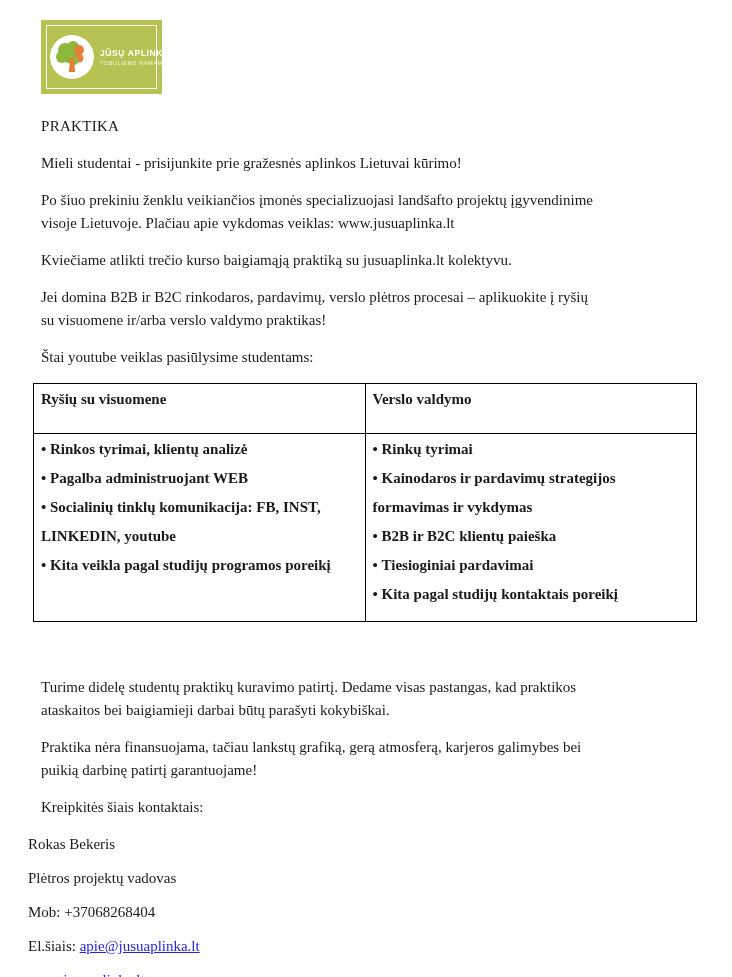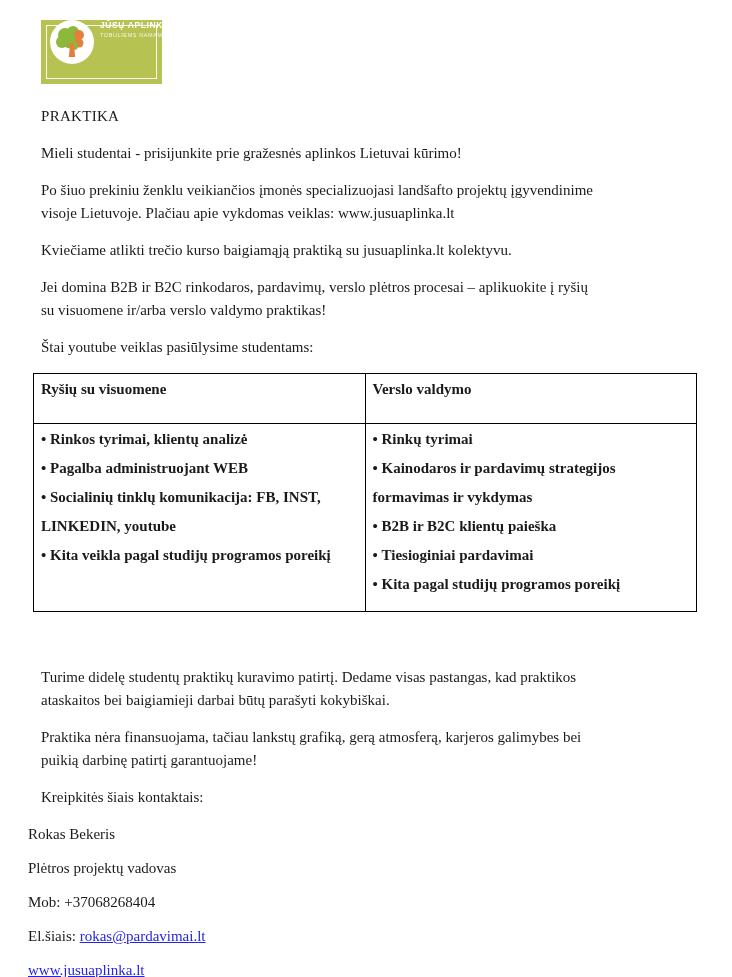--- a/index.html
+++ b/index.html
@@ -10,23 +10,23 @@
     font-family:"Liberation Serif","DejaVu Serif",serif;
     color:var(--text-color,#1a1a1a);
     font-size:15px;
     overflow:hidden;
   }
 
   
   .logo {
     position:relative;
     margin:20px 0 0 41px;
-    width:121px; height:64px;
+    width:121px; height:74px;
     background:var(--logo-bg,#b6c353);
-    display:flex; align-items:flex-start;
+    display:flex; align-items:center;
   }
   .logo-border {
     position:absolute; inset:5px;
     border:1px solid rgba(255,255,255,0.92);
     pointer-events:none;
   }
   .logo-circle { width:44px; height:44px; margin-left:9px; flex:none; }
   .logo-circle svg { display:block; }
   .logo-text { margin-left:6px; }
   .logo-title {
@@ -126,30 +126,30 @@
           <div class="ti">Rinkos tyrimai, klientų analizė</div>
           <div class="ti">Pagalba administruojant WEB</div>
           <div class="ti">Socialinių tinklų komunikacija: FB, INST,<br>LINKEDIN, youtube</div>
           <div class="ti">Kita veikla pagal studijų programos poreikį</div>
         </td>
         <td>
           <div class="ti">Rinkų tyrimai</div>
           <div class="ti">Kainodaros ir pardavimų strategijos<br>formavimas ir vykdymas</div>
           <div class="ti">B2B ir B2C klientų paieška</div>
           <div class="ti">Tiesioginiai pardavimai</div>
-          <div class="ti">Kita pagal studijų programos poreikį</div>
+          <div class="ti">Kita pagal studijų kontaktais poreikį</div>
         </td>
       </tr>
     </tbody>
   </table>
 
   <p class="para after-table">Turime didelę studentų praktikų kuravimo patirtį. Dedame visas pastangas, kad praktikos<br>ataskaitos bei baigiamieji darbai būtų parašyti kokybiškai.</p>
   <p class="para">Praktika nėra finansuojama, tačiau lankstų grafiką, gerą atmosferą, karjeros galimybes bei<br>puikią darbinę patirtį garantuojame!</p>
 
   <p class="para">Kreipkitės šiais kontaktais:</p>
 
   <p class="contact">Rokas Bekeris</p>
   <p class="contact">Plėtros projektų vadovas</p>
   <p class="contact">Mob: +37068268404</p>
-  <p class="contact"><span>El.šiais: </span><a class="link">rokas@pardavimai.lt</a></p>
+  <p class="contact"><span>El.šiais: </span><a class="link">apie@jusuaplinka.lt</a></p>
   <p class="contact"><a class="link">www.jusuaplinka.lt</a></p>
 
 </div>
 
 </body></html>

